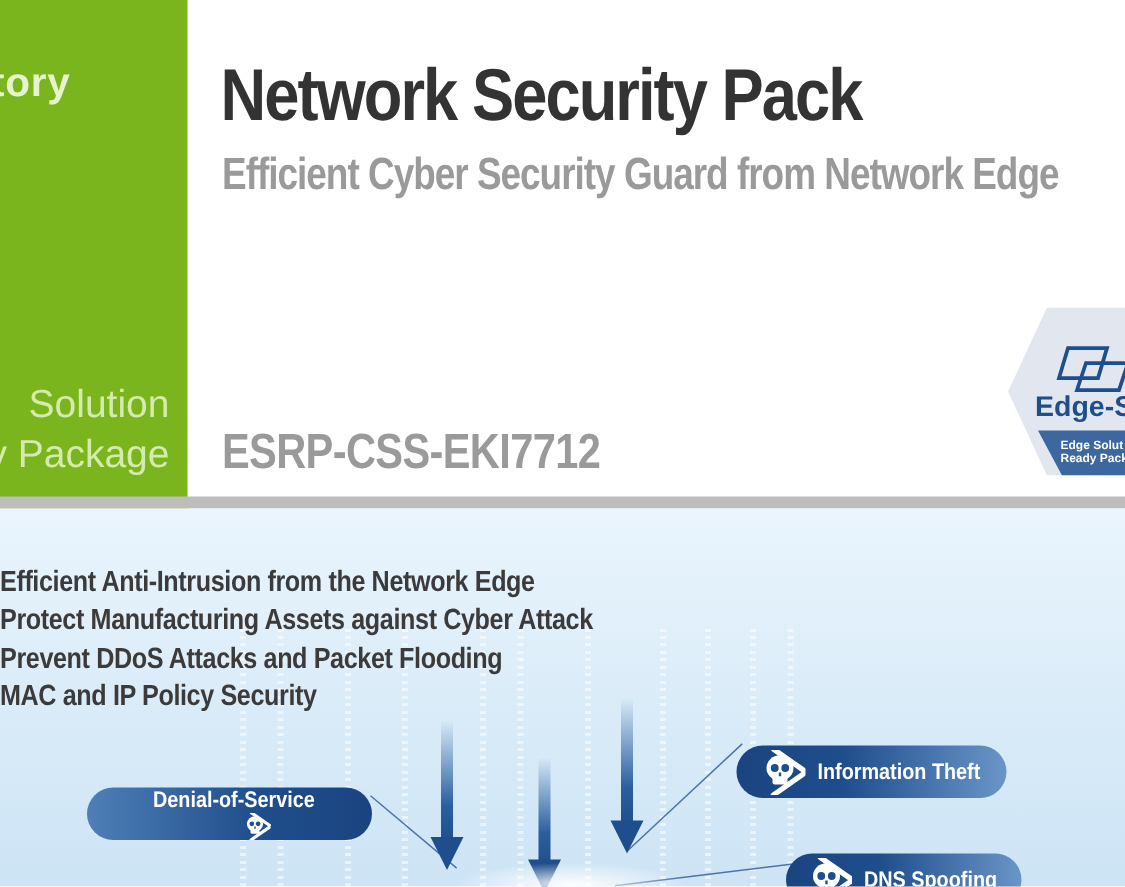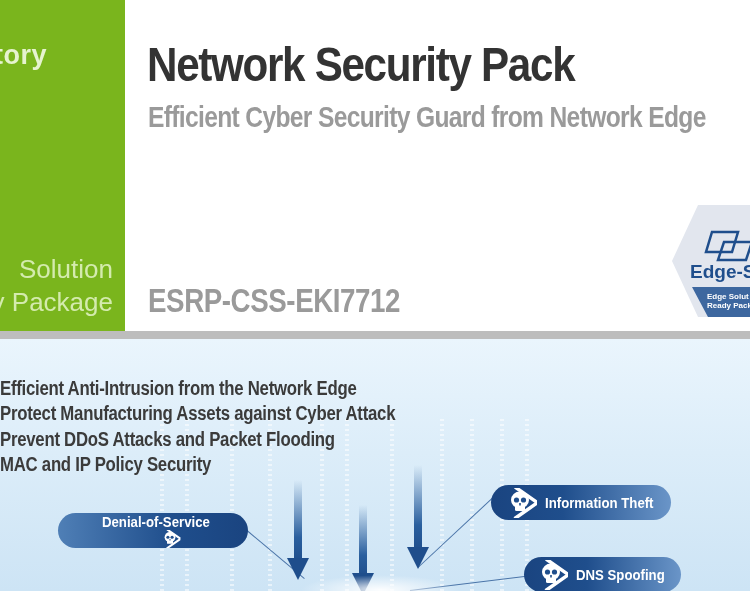--- a/index.html
+++ b/index.html
@@ -26,21 +26,21 @@
   .binary { position: absolute; top: 80px; width: 4px; height: 180px; opacity: 0.55;
             background: repeating-linear-gradient(180deg, #ffffff 0 2px, transparent 2px 5px); }
 
   .features { position: absolute; left: 0; top: 376px; }
   .feature { font-size: 19.5px; font-weight: bold; color: #3b3b3b; line-height: 25.3px; white-space: nowrap; transform: scaleX(0.86); transform-origin: left top; letter-spacing: -0.3px; }
 
   .arrow { position: absolute; width: 22px; }
   .arrow .shaft { position: absolute; left: 7px; top: 0; width: 8px; background: linear-gradient(180deg, rgba(31,78,140,0) 0%, #2a5f9e 70%, #1f4e8c 100%); }
   .arrow .head { position: absolute; left: 0; width: 0; height: 0; border-left: 11px solid transparent; border-right: 11px solid transparent; border-top: 22px solid #1f4e8c; }
 
-  .threat { position: absolute; height: 35px; border-radius: 18px; display: flex; align-items: center; color: #ffffff; font-weight: bold; font-size: 15px; white-space: nowrap; }
+  .threat { position: absolute; height: 35px; border-radius: 18px; display: flex; align-items: center; color: #ffffff; font-weight: bold; font-size: 15px; white-space: nowrap; margin-top: 12px; }
   .threat .label { transform: scaleX(0.88); display: inline-block; }
   .threat .skull { width: 34px; height: 30px; display: inline-block; }
 
   .line { position: absolute; height: 1px; background: #4a74a8; transform-origin: left center; }
   .glow { position: absolute; left: 300px; top: 575px; width: 160px; height: 30px; border-radius: 50%; background: radial-gradient(ellipse at center, rgba(255,255,255,0.95) 0%, rgba(255,255,255,0) 70%); }
 </style>
 </head>
 <body>
 
 <div class="header"></div>

